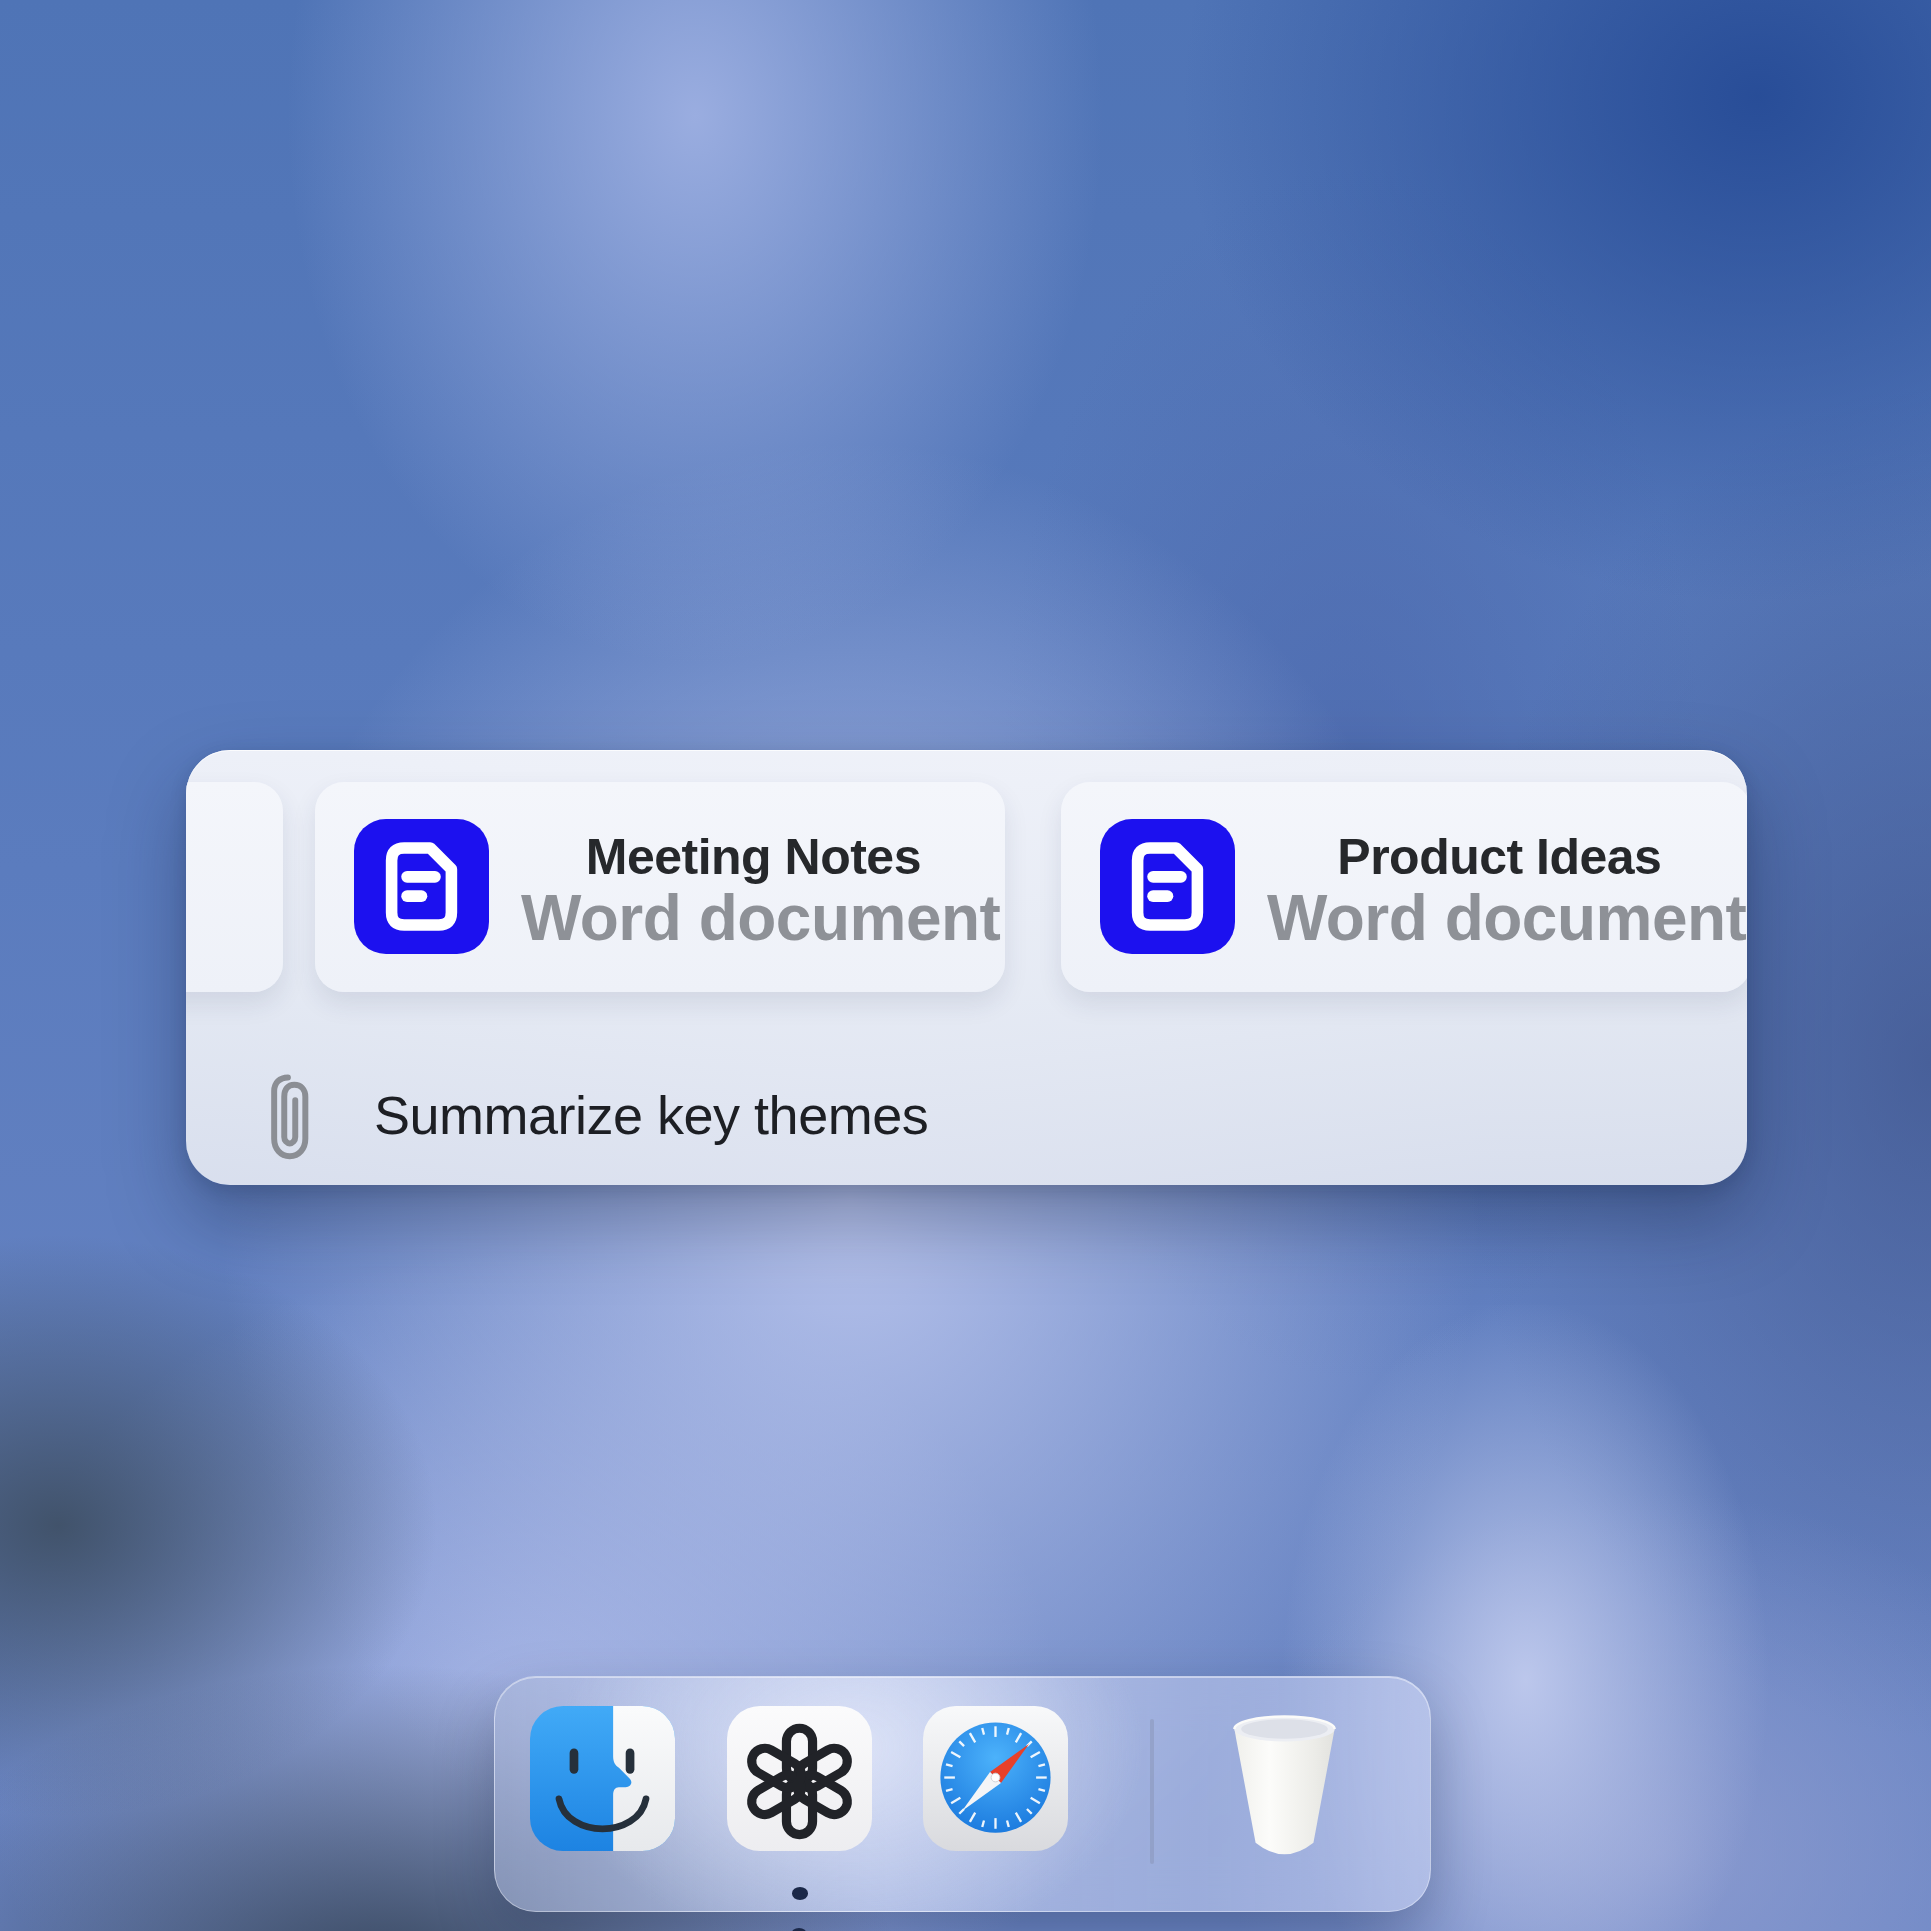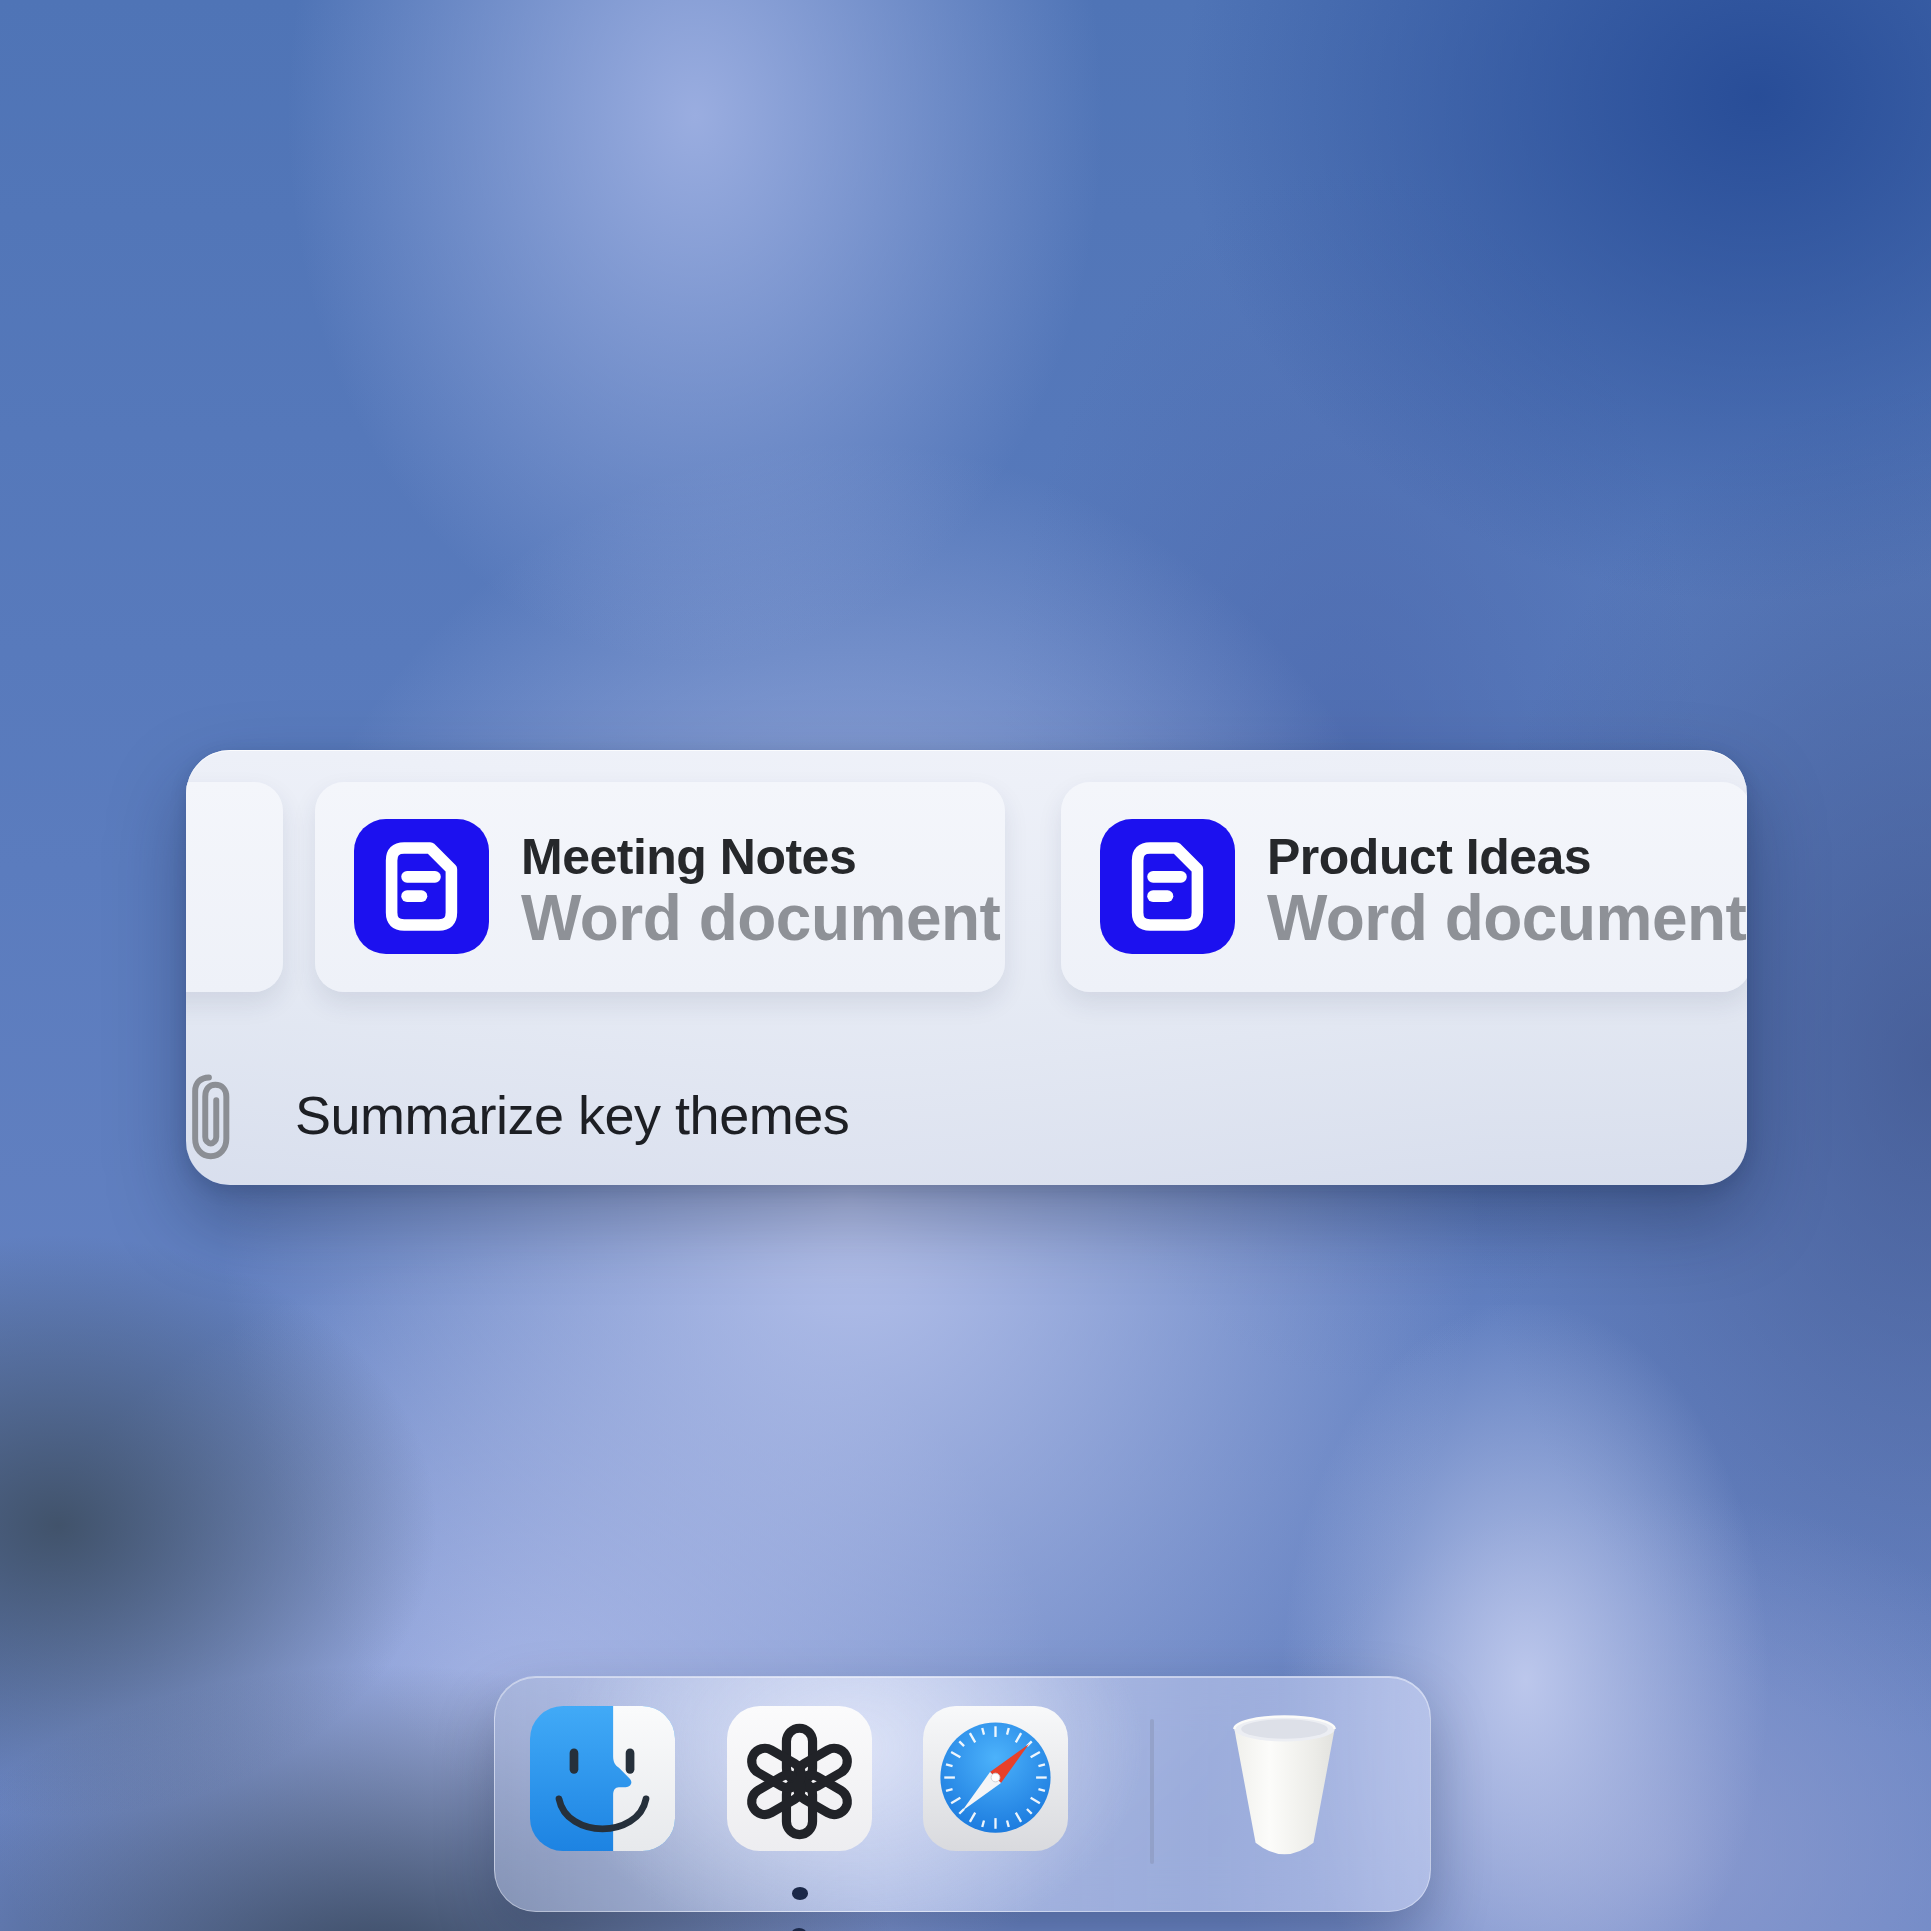--- a/index.html
+++ b/index.html
@@ -28,38 +28,39 @@
   .panel{
     position:absolute;left:186px;top:750px;width:1561px;height:435px;
     border-radius:44px;overflow:hidden;
     background:linear-gradient(180deg,rgba(242,244,250,0.97) 0%,rgba(233,237,245,0.96) 55%,rgba(223,228,240,0.95) 100%);
     box-shadow:0 35px 77px rgba(15,25,55,0.35),0 5.8px 17.4px rgba(15,25,55,0.14),inset 0 1px 0 rgba(255,255,255,0.75);
   }
   .card{
     position:absolute;top:32px;height:210px;border-radius:29px;
     background:linear-gradient(180deg,#f4f6fb 0%,#eef1f8 100%);
     box-shadow:0 11.6px 25px rgba(40,50,90,0.10);
+    text-align:center;
   }
   .card-partial{left:-79px;width:176px;}
   .card-1{left:129px;width:690px;}
   .card-2{left:854px;width:690px;margin-left:21px;}
   .doc-icon{
     position:absolute;left:39px;top:37px;width:135px;height:135px;border-radius:32px;
     background:#1C11EF;
   }
   .doc-icon svg{position:absolute;inset:0;}
   .card-text{
     position:absolute;left:206px;top:0;height:210px;right:19.3px;
     display:flex;flex-direction:column;justify-content:center;gap:3.9px;
   }
   .card-title{font-size:50px;font-weight:700;letter-spacing:-0.5px;color:#26282B;line-height:58px;white-space:nowrap;}
   .card-subtitle{font-size:64px;font-weight:700;letter-spacing:-0.5px;color:#8E9197;line-height:56px;white-space:nowrap;}
   .prompt-row{
     position:absolute;left:0;top:312px;width:100%;height:106px;
-    display:flex;align-items:center;box-sizing:border-box;gap:65px;
+    display:flex;align-items:center;padding-left:79px;box-sizing:border-box;gap:65px;
   }
   .clip-icon{width:44px;height:92px;flex:0 0 auto;}
   .prompt-text{font-size:54px;font-weight:400;letter-spacing:-0.5px;color:#1D1F24;white-space:nowrap;}
   
   .dock{
     position:absolute;left:494px;top:1676px;width:935px;height:234px;border-radius:42px;
     background:
       radial-gradient(406px 290px at 38% 30%, rgba(234,238,252,0.75), rgba(234,238,252,0) 72%),
       linear-gradient(90deg, rgba(172,185,219,0.55), rgba(200,210,240,0.62) 40%, rgba(190,200,236,0.58) 75%, rgba(198,208,242,0.62));
     border:1px solid rgba(255,255,255,0.38);

